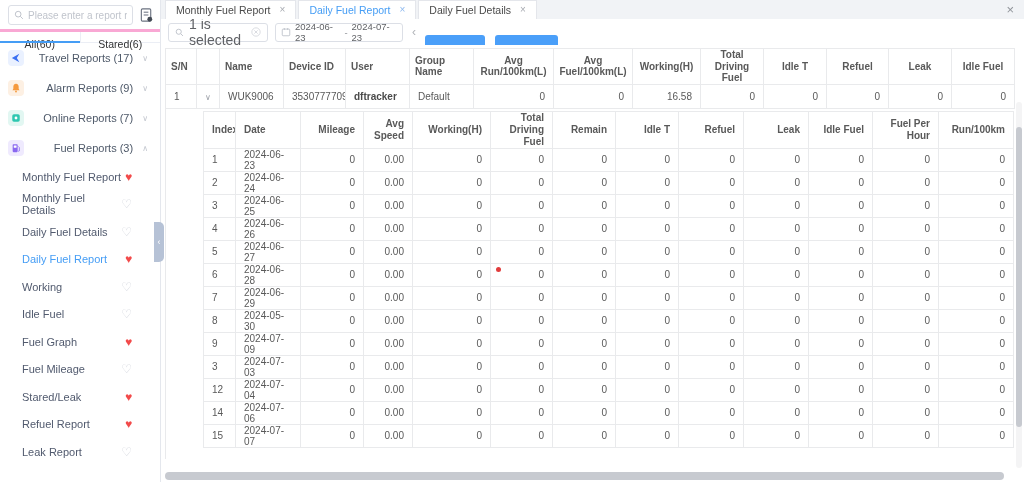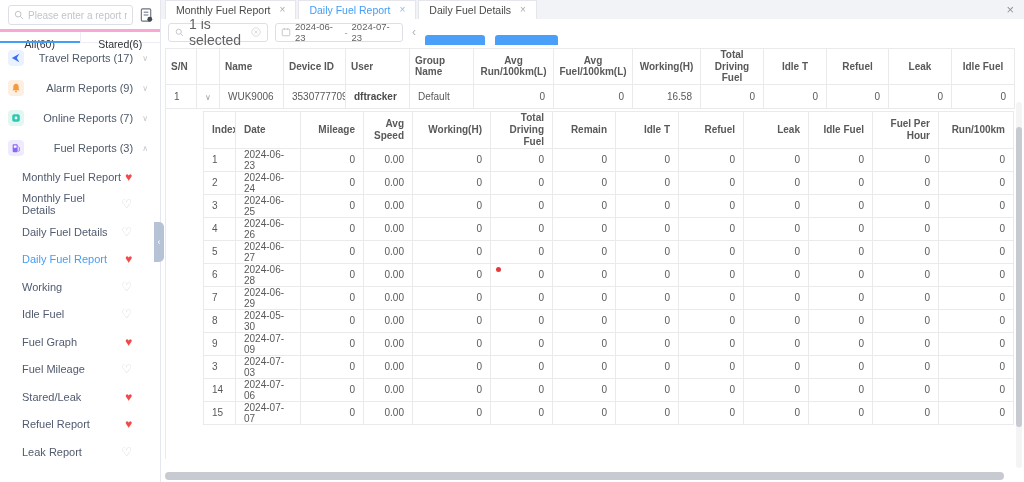--- a/index.html
+++ b/index.html
@@ -484,20 +484,35 @@
                 <td>0</td>
                 <td>0</td>
                 <td>0</td>
                 <td>0</td>
                 <td>0</td>
                 <td>0</td>
                 <td>0</td>
                 <td>0</td>
               </tr>
               <tr>
+                <td>12</td>
+                <td>2024-07-04</td>
+                <td>0</td>
+                <td>0.00</td>
+                <td>0</td>
+                <td>0</td>
+                <td>0</td>
+                <td>0</td>
+                <td>0</td>
+                <td>0</td>
+                <td>0</td>
+                <td>0</td>
+                <td>0</td>
+              </tr>
+              <tr>
                 <td>14</td>
                 <td>2024-07-06</td>
                 <td>0</td>
                 <td>0.00</td>
                 <td>0</td>
                 <td>0</td>
                 <td>0</td>
                 <td>0</td>
                 <td>0</td>
                 <td>0</td>

